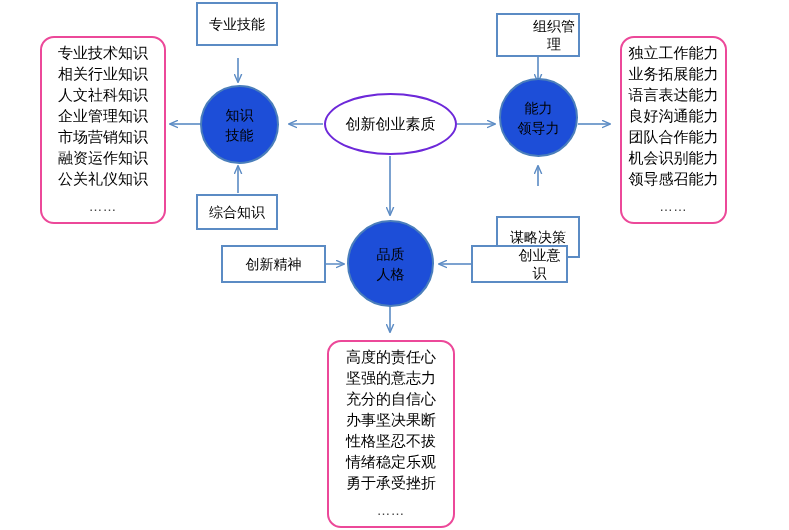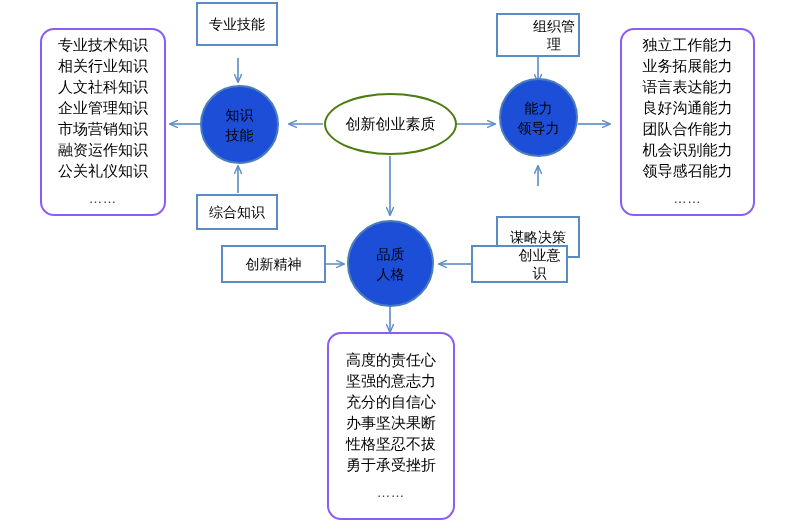--- a/index.html
+++ b/index.html
@@ -26,26 +26,27 @@
     box-sizing: border-box;
     display: flex;
     flex-direction: column;
     align-items: center;
     justify-content: center;
     color: #000000;
     text-align: center;
   }
   
   .panel {
-    border: 2px solid #8b5cf6;
+    border: 2px solid #ec4899;
     border-radius: 14px;
     background: #ffffff;
     font-size: 15px;
     line-height: 21px;
     padding: 6px 7px;
+    margin-top: 8px;
   }
   .panel .row { white-space: nowrap; letter-spacing: 0px; }
   .panel .ellipsis {
     font-size: 13px;
     letter-spacing: 1px;
     color: #444444;
     margin-top: 6px;
   }
   
   .rect {
@@ -56,21 +57,21 @@
   }
   
   .circle {
     border: 2px solid #4a7ebb;
     border-radius: 50%;
     background: #1d4ed8;
     font-size: 14px;
     line-height: 20px;
   }
   .ellipse {
-    border: 2px solid #4d7c0f;
+    border: 2px solid #6d28d9;
     border-radius: 50%;
     background: #ffffff;
     font-size: 15px;
     line-height: 20px;
   }
   .line2 span { display: block; }
 </style>
 </head>
 <body>
 
@@ -114,37 +115,38 @@
     <div class="row">专业技术知识</div>
     <div class="row">相关行业知识</div>
     <div class="row">人文社科知识</div>
     <div class="row">企业管理知识</div>
     <div class="row">市场营销知识</div>
     <div class="row">融资运作知识</div>
     <div class="row">公关礼仪知识</div>
     <div class="ellipsis">……</div>
   </div>
 
-  <div class="node panel" style="left:620px; top:28px; width:135px; height:188px;">
+  <div class="node panel" style="left:620px; top:28px; width:107px; height:188px;">
     <div class="row">独立工作能力</div>
     <div class="row">业务拓展能力</div>
     <div class="row">语言表达能力</div>
     <div class="row">良好沟通能力</div>
     <div class="row">团队合作能力</div>
     <div class="row">机会识别能力</div>
     <div class="row">领导感召能力</div>
     <div class="ellipsis">……</div>
   </div>
 
   <div class="node panel" style="left:327px; top:332px; width:128px; height:188px;text-align:right;">
     <div class="row">高度的责任心</div>
     <div class="row">坚强的意志力</div>
     <div class="row">充分的自信心</div>
     <div class="row">办事坚决果断</div>
     <div class="row">性格坚忍不拔</div>
+    <div class="row">情绪稳定乐观</div>
     <div class="row">勇于承受挫折</div>
     <div class="ellipsis">……</div>
   </div>
 
   <div class="node rect" style="left:196px; top:2px; width:82px; height:44px;">
     <span>专业技能</span>
   </div>
 
   <div class="node rect" style="left:196px; top:194px; width:82px; height:36px;">
     <span>综合知识</span>

